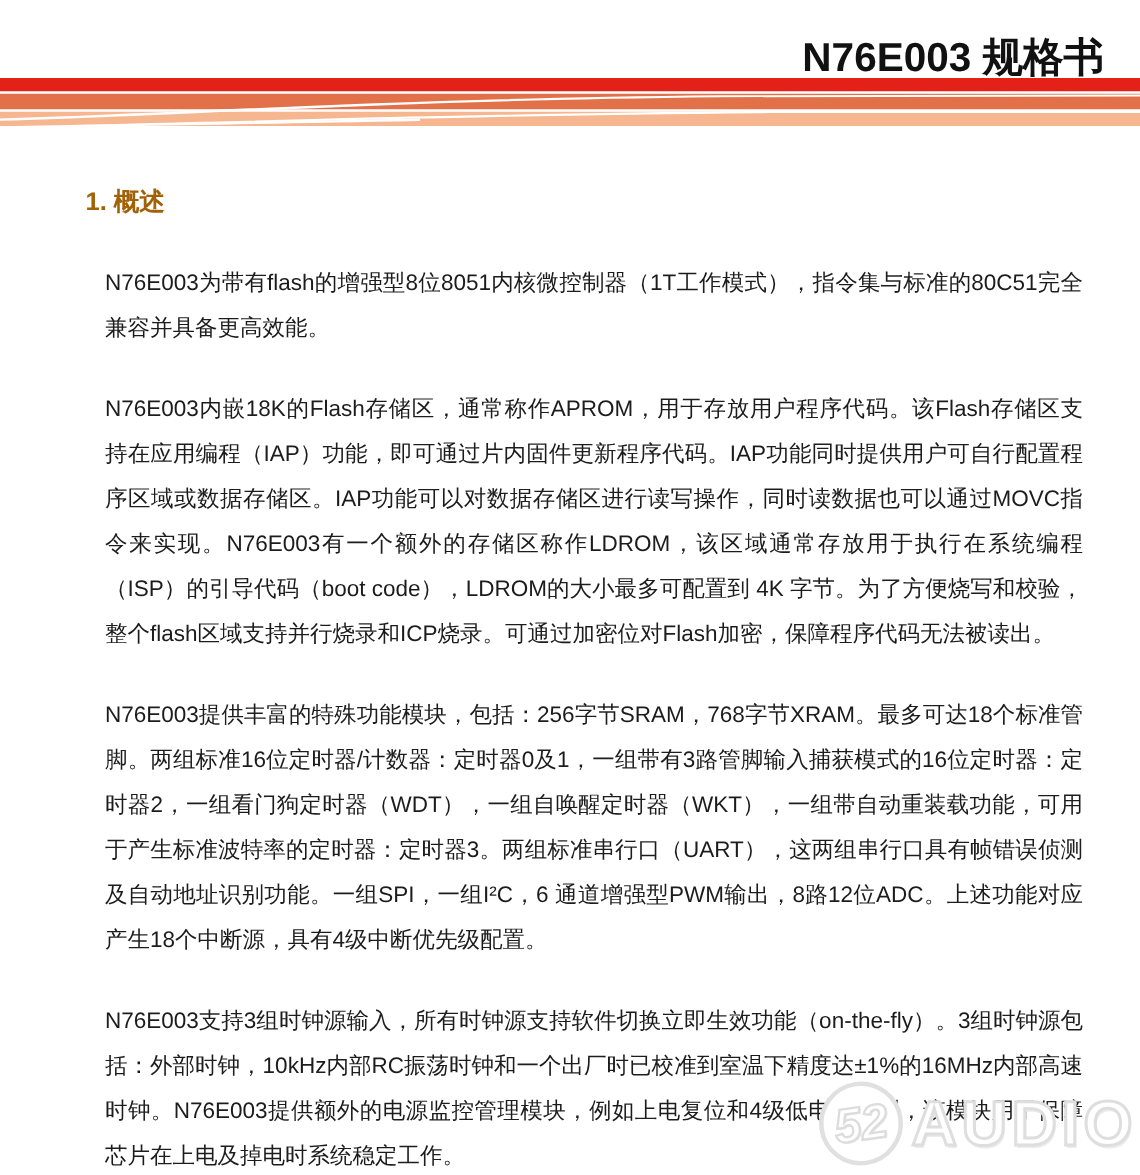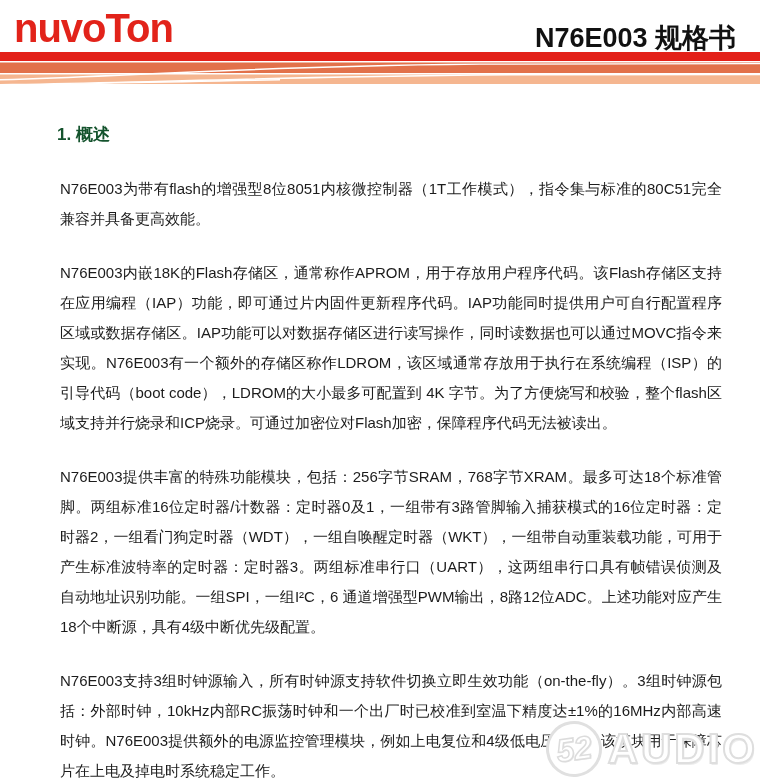--- a/index.html
+++ b/index.html
@@ -47,27 +47,27 @@
   }
   
   .content {
     padding: 38px 38px 0 57px;
     color: #1C1C1C;
   }
   .section-heading {
     font-size: 17px;
     font-weight: bold;
     margin: 0 0 28px 0;
-    color: #14532d;
+    color: #a16207;
   }
   .content p {
     font-size: 15px;
     line-height: 30px;
     text-align: justify;
-    margin: 0 0 24px 3px;
+    margin: 0 0 24px 13px;
   }
   
   .watermark {
     position: absolute;
     right: 2px;
     bottom: 6px;
     display: flex;
     align-items: center;
     pointer-events: none;
   }
@@ -99,21 +99,20 @@
     text-shadow: 1px 2px 0 #ececec;
     margin-left: 6px;
   }
 </style>
 </head>
 <body>
 
 <div class="page">
 
   <div class="header">
-    <div class="logo">nuvoTon</div>
     <div class="doc-title">N76E003 规格书</div>
   </div>
 
   <div class="stripes">
     <svg width="760" height="33" viewBox="0 0 760 33" xmlns="http://www.w3.org/2000/svg">
       <rect x="0" y="0" width="760" height="9" fill="#E32119"></rect>
       <rect x="0" y="9" width="760" height="1.5" fill="#ffffff"></rect>
       <rect x="0" y="10.5" width="760" height="10.5" fill="#E2714A"></rect>
       <rect x="0" y="21" width="760" height="1.5" fill="#ffffff"></rect>
       <rect x="0" y="22.5" width="760" height="9.5" fill="#F5B690"></rect>

